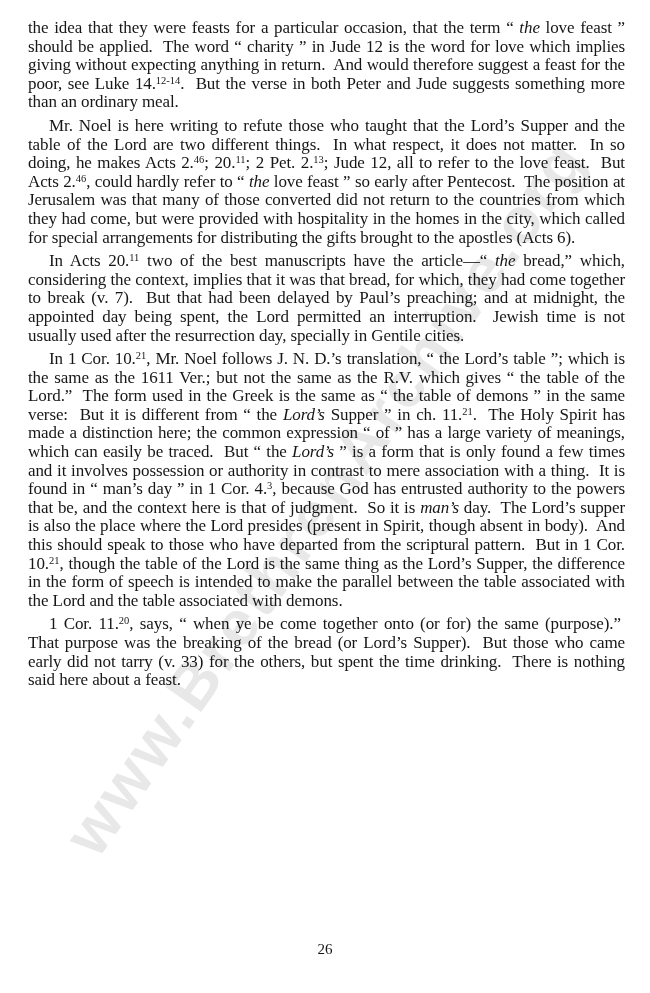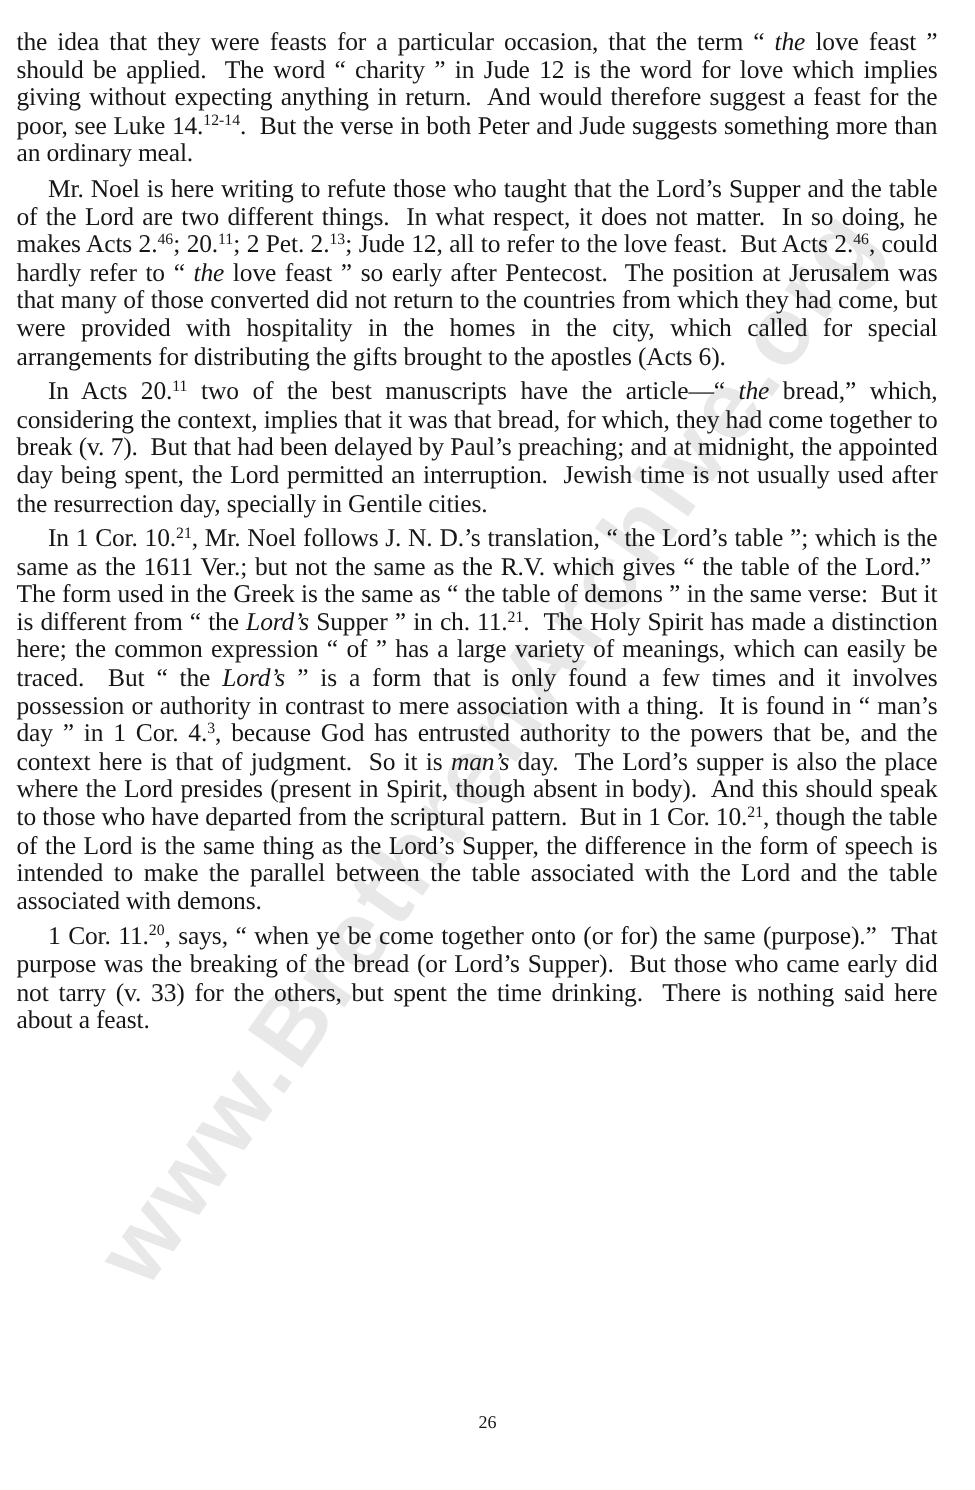--- a/index.html
+++ b/index.html
@@ -26,21 +26,21 @@
     letter-spacing: 3px;
     color: #d7d7d7;
     opacity: 0.55;
     white-space: nowrap;
     z-index: 0;
     user-select: none;
   }
   .text-block {
     position: relative;
     z-index: 1;
-    padding: 19px 25px 0 11px;
+    padding: 19px 25px 0 28px;
     font-size: 17px;
     line-height: 18.6px;
     text-align: justify;
     letter-spacing: -0.1px;
   }
   .para { margin: 0; }
   .para + .para { margin-top: 5px; }
   .para.indent { text-indent: 21px; }
   .para i { font-style: italic; }
   .para sup {
@@ -48,21 +48,21 @@
     line-height: 0;
     vertical-align: 5.5px;
     letter-spacing: 0;
   }
   .page-number {
     position: absolute;
     z-index: 1;
     left: 0; right: 0;
     top: 941px;
     text-align: center;
-    font-size: 12px;
+    font-size: 15px;
     color: #161616;
   }
 </style>
 </head>
 <body>
 
 <div class="page">
   <div class="watermark">www.BrethrenArchive.org</div>
 
   <div class="text-block">

